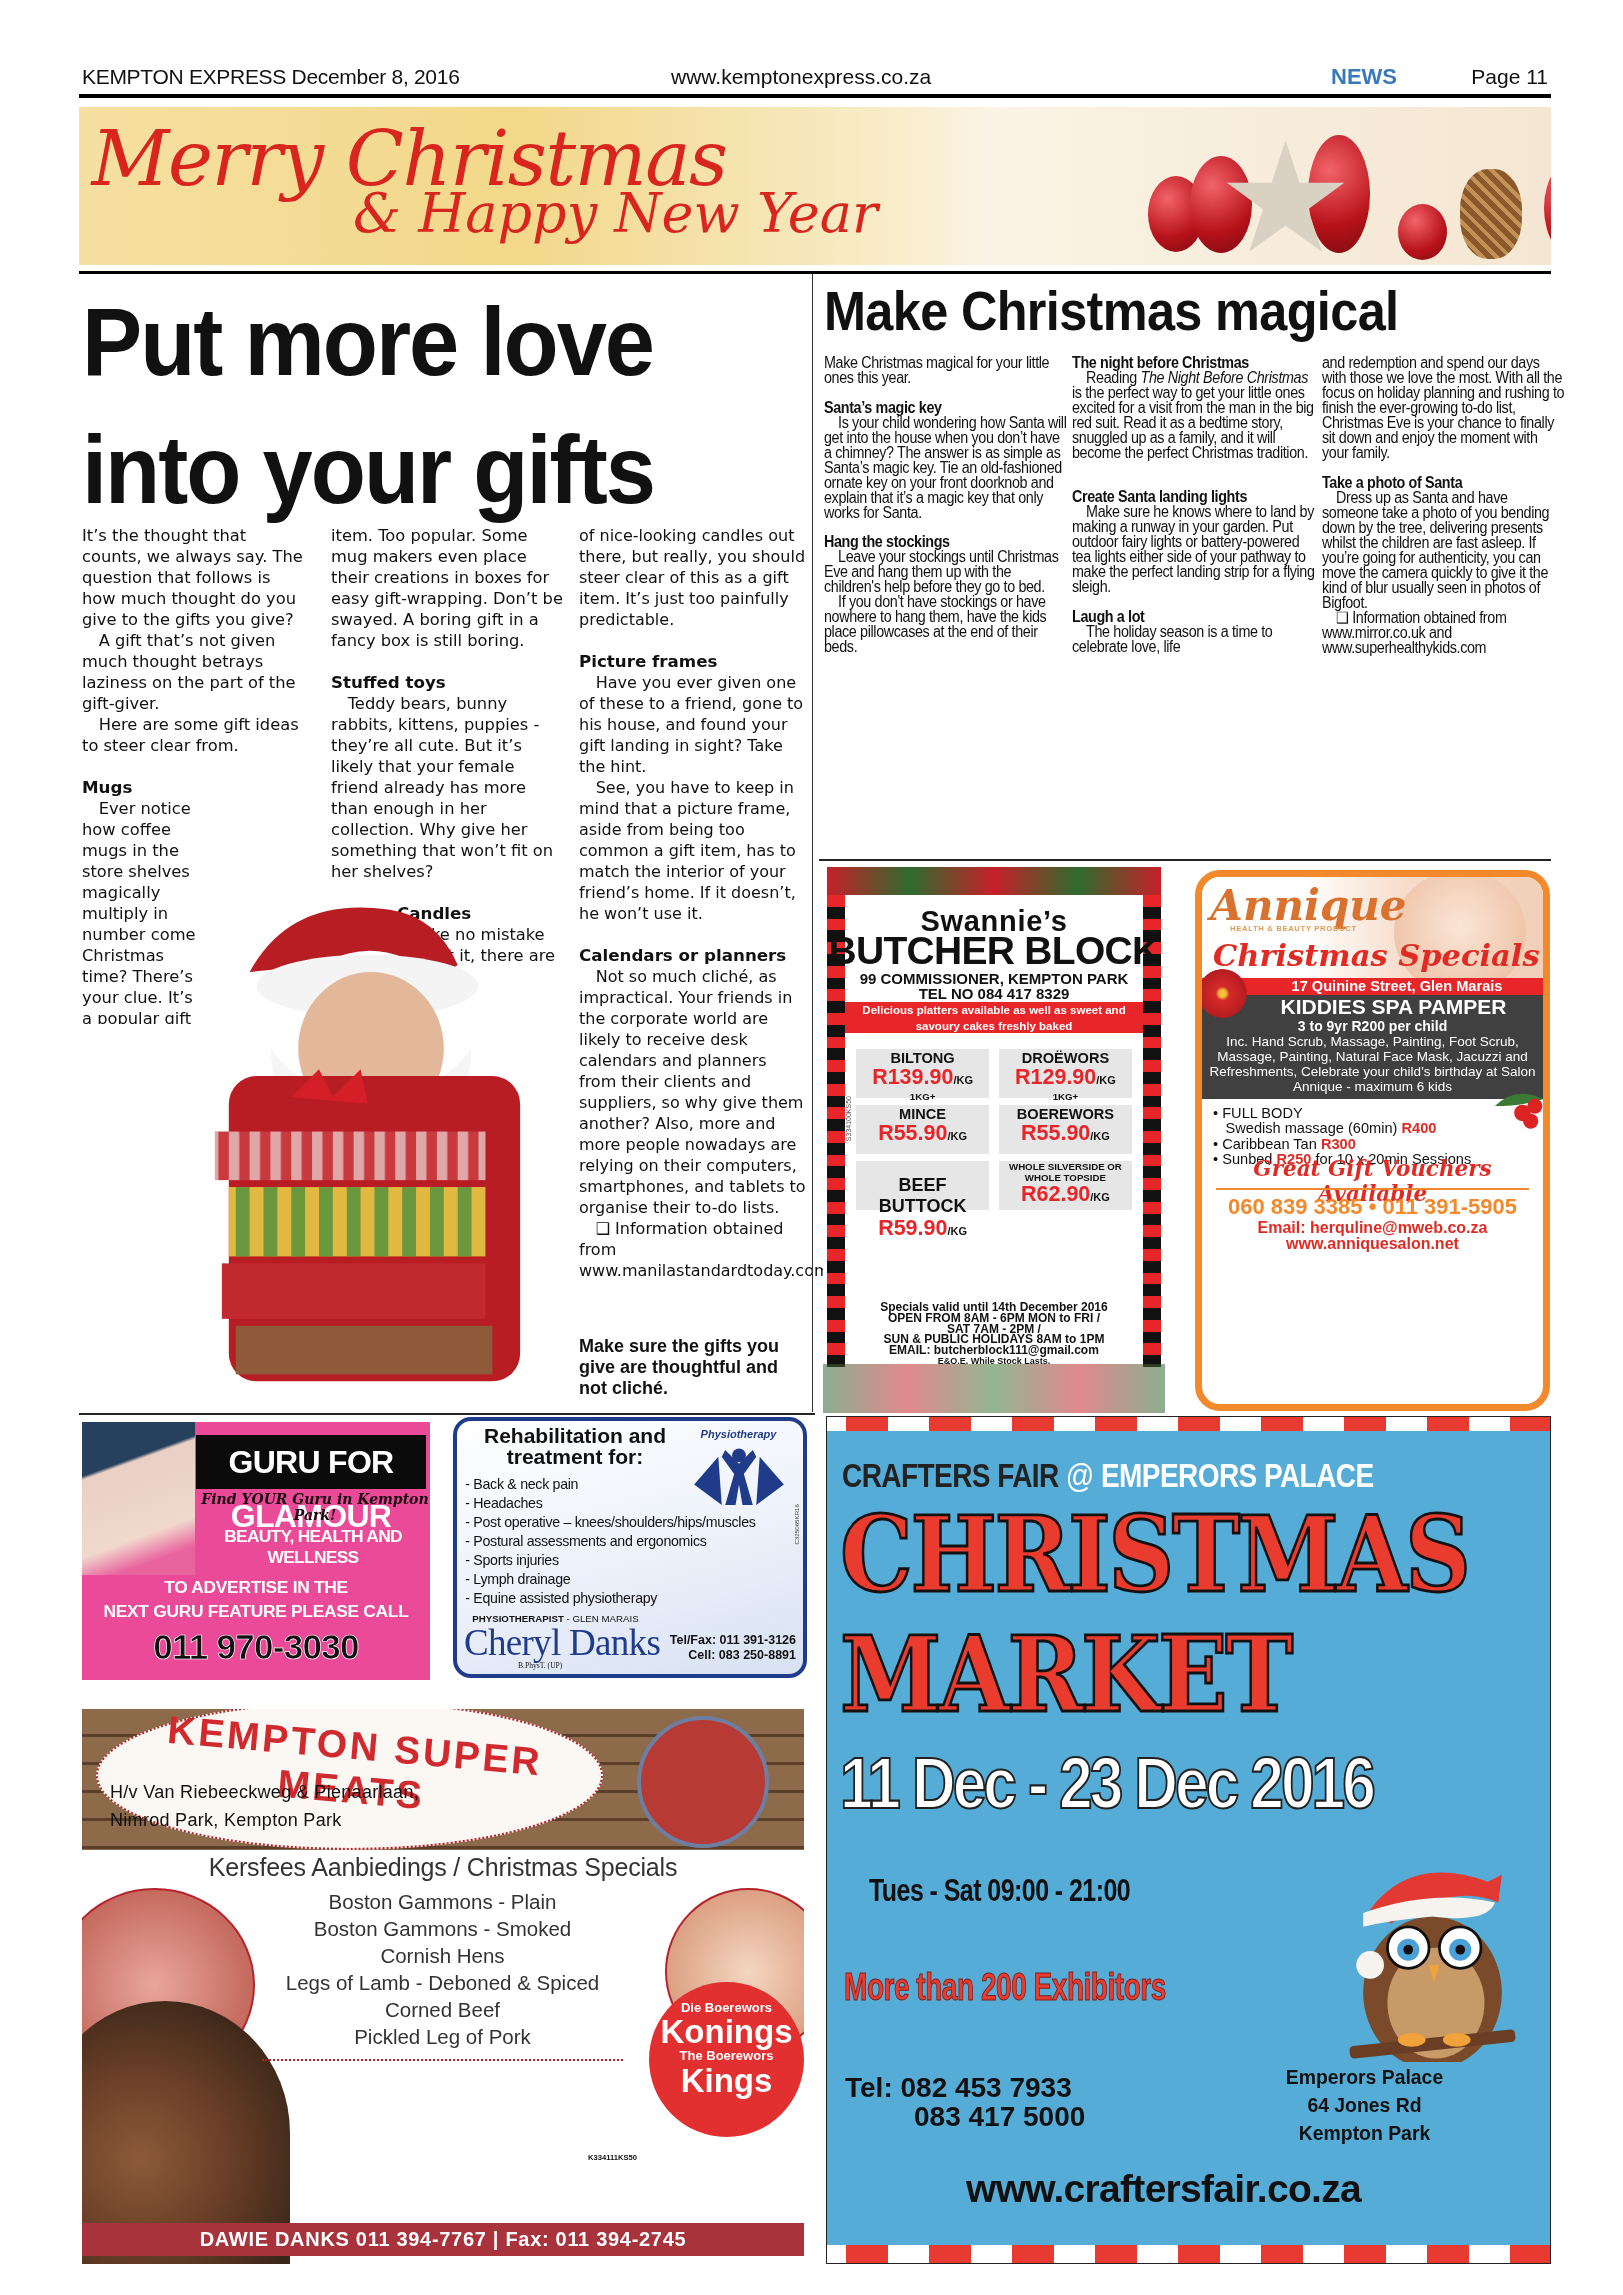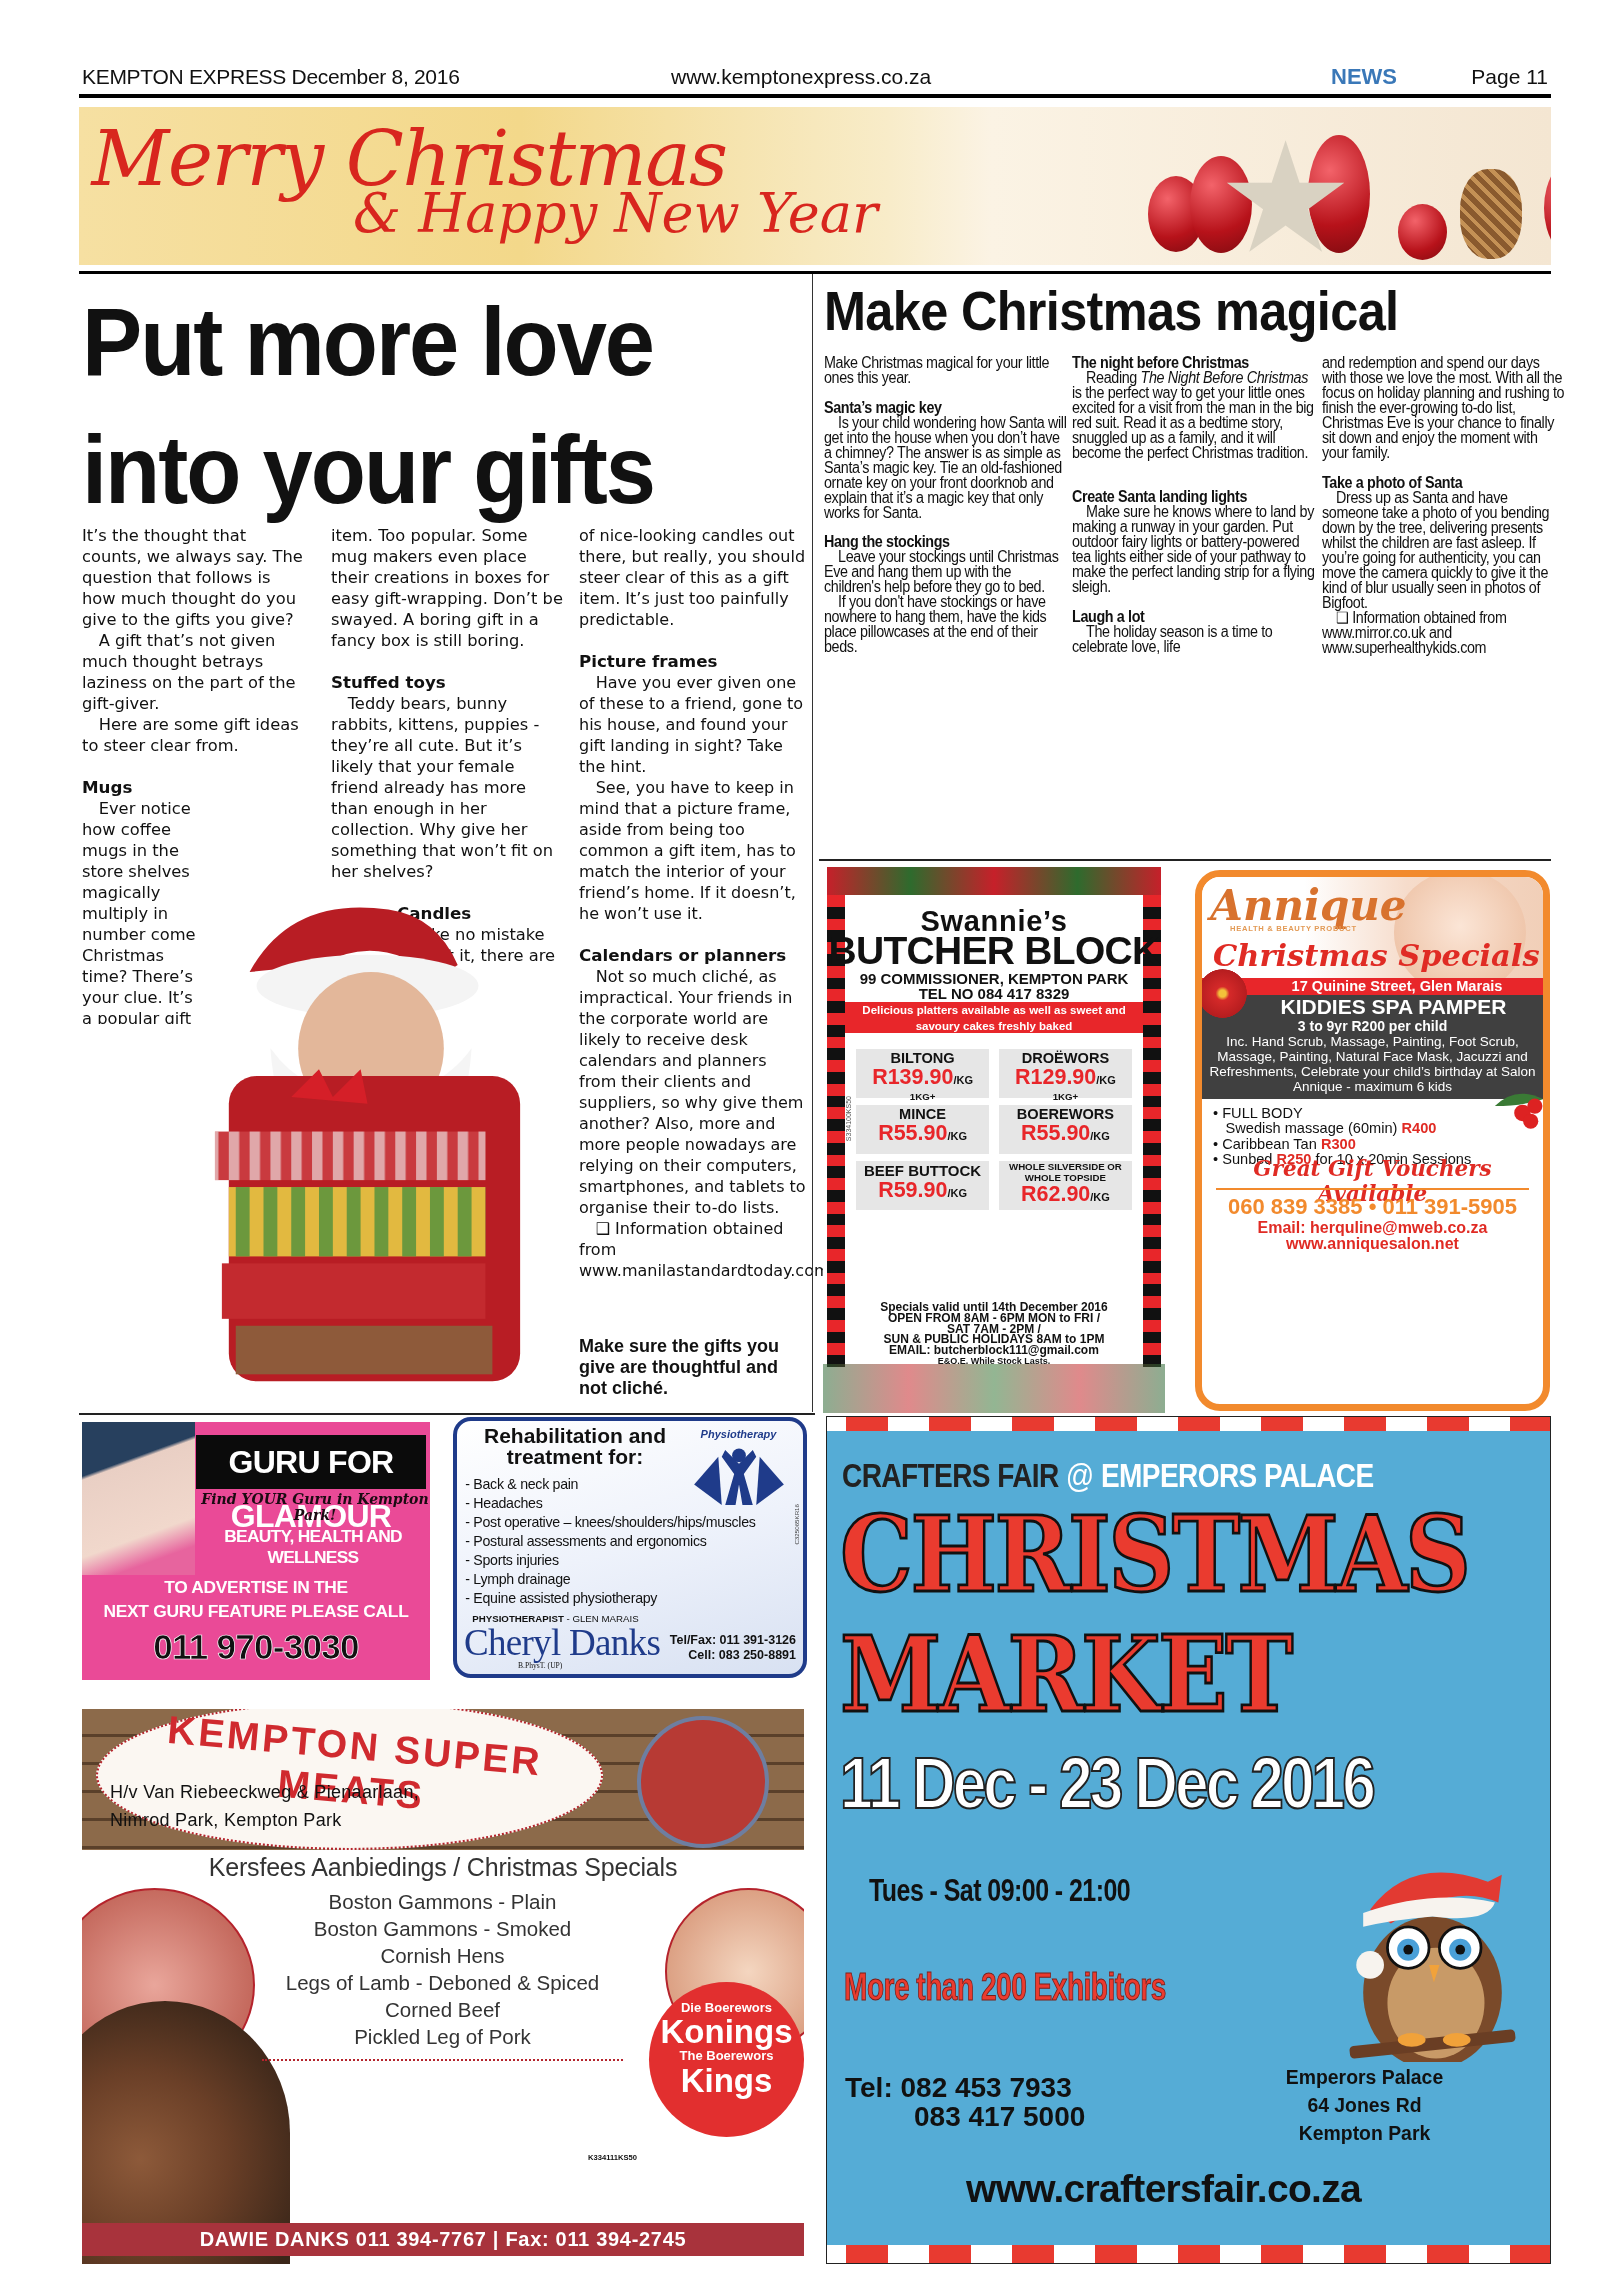--- a/index.html
+++ b/index.html
@@ -277,21 +277,21 @@
       </div>
     <div class="cell">
         <div class="it">MINCE</div>
         <div class="pr"><span>R55.90</span><span class="u">/KG</span></div>
       </div>
     <div class="cell">
         <div class="it">BOEREWORS</div>
         <div class="pr"><span>R55.90</span><span class="u">/KG</span></div>
       </div>
     <div class="cell">
-        <div class="it" style="font-size:15px;padding-top:0">BEEF BUTTOCK</div>
+        <div class="it" style="font-size:18px;padding-top:13px">BEEF BUTTOCK</div>
         <div class="pr"><span>R59.90</span><span class="u">/KG</span></div>
       </div>
     <div class="cell">
         <div class="it" style="font-size:9.7px;line-height:10.4px">WHOLE SILVERSIDE OR WHOLE TOPSIDE</div>
         <div class="pr"><span>R62.90</span><span class="u">/KG</span></div>
       </div>
   </div>
   <div class="holly"></div>
   <div class="foot">
     <div>Specials valid until 14th December 2016</div>

